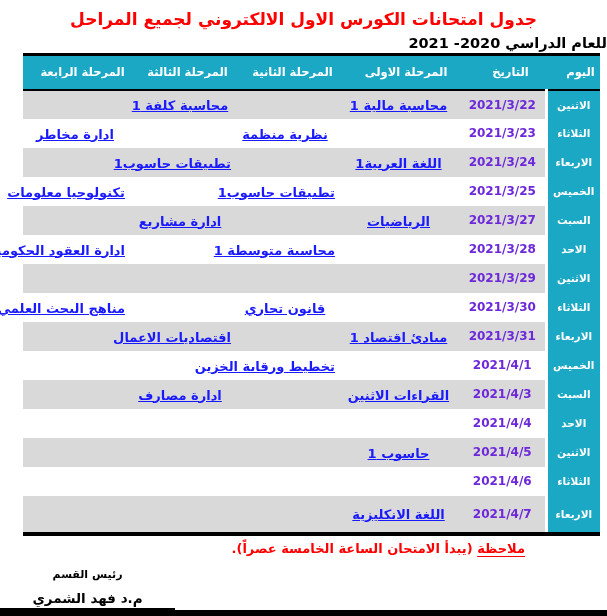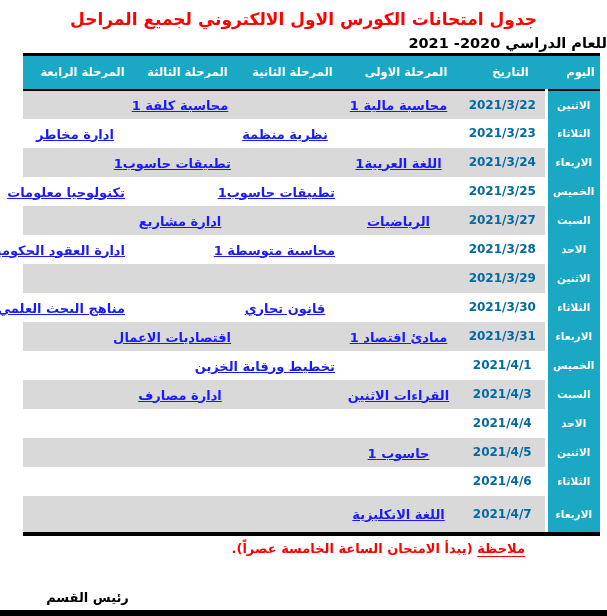--- a/index.html
+++ b/index.html
@@ -66,21 +66,21 @@
   table.schedule td.day {
     background: #1ba8c5;
     color: #ffffff;
     font-weight: bold;
     font-size: 10.5px;
     border-left: 3px solid #ffffff;
   }
   table.schedule td.date {
     font-weight: bold;
     font-size: 12px;
-    color: #0369a1;
+    color: #6d28d9;
     direction: ltr;
   }
   .subject {
     color: #1a1aff;
     font-weight: bold;
     font-size: 13px;
     text-decoration: underline;
     cursor: pointer;
     white-space: nowrap;
   }
@@ -97,21 +97,21 @@
   .signature {
     position: absolute;
     left: 0;
     top: 565px;
     width: 175px;
     direction: rtl;
     text-align: center;
     font-weight: bold;
     color: #000000;
   }
-  .signature .role { font-size: 13px; line-height: 20px; margin-top: 23px; }
+  .signature .role { font-size: 11px; line-height: 20px; }
   .signature .name {
     font-size: 13.5px;
     margin-top: 5px;
     padding-bottom: 2px;
     border-bottom: 2px solid #000;
   }
   .bottom-bar {
     position: absolute;
     left: 0;
     top: 610px;

